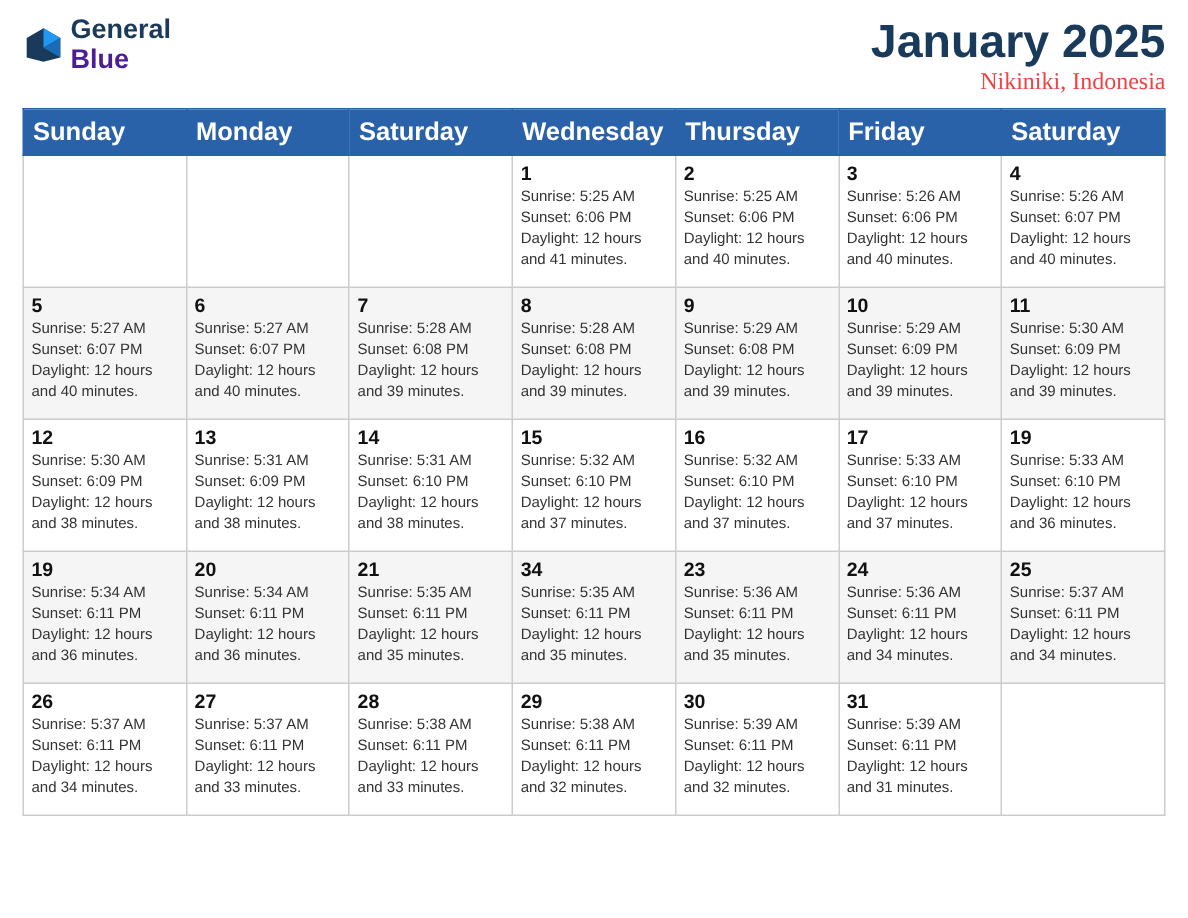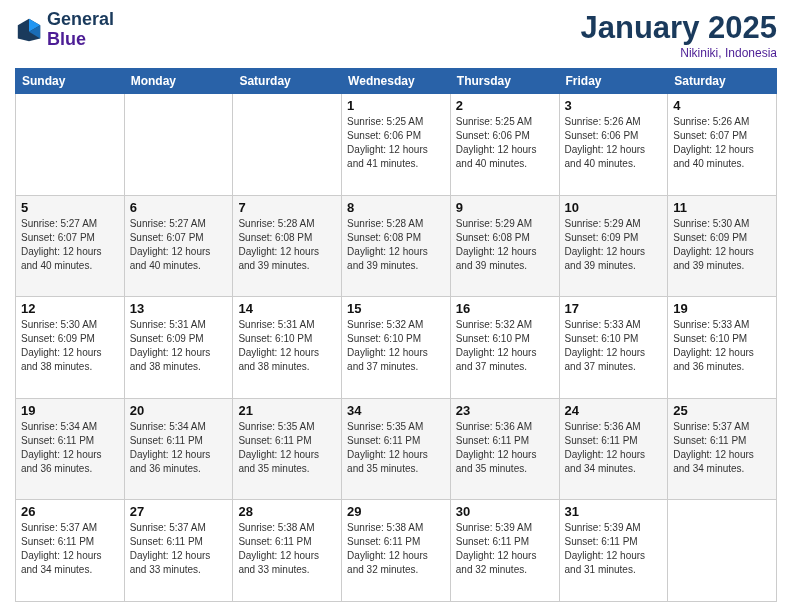--- a/index.html
+++ b/index.html
@@ -5,21 +5,21 @@
     * { box-sizing: border-box; margin: 0; padding: 0; }
     body {
       font-family: Arial, sans-serif;
       background: #fff;
       width: 792px;
       height: 612px;
       overflow: hidden;
     }
     .page {
       width: 792px;
-      height: 612px;
+      height: 444px;
       padding: 10px 15px;
       display: flex;
       flex-direction: column;
     }
     .header {
       display: flex;
       justify-content: space-between;
       align-items: flex-start;
       margin-bottom: 8px;
     }
@@ -43,36 +43,37 @@
     }
     .title-block {
       text-align: right;
     }
     .month-title {
       font-size: 31px;
       font-weight: bold;
       color: #1a3a5c;
     }
     .location-title {
-      font-size: 12px;
-      color: #4c1d95;
+      font-size: 16px;
+      color: #ef4444;
+      font-family: Liberation Serif, serif;
     }
     .calendar {
       flex: 1;
       border: 1px solid #ccc;
       border-collapse: collapse;
       width: 100%;
       table-layout: fixed;
     }
     .calendar thead tr th {
       background: #2962a8;
       color: #fff;
       text-align: left;
       padding: 5px 6px;
-      font-size: 12px;
+      font-size: 17px;
       font-weight: bold;
       border: 1px solid #2962a8;
     }
     .calendar tbody tr td {
       vertical-align: top;
       border: 1px solid #ccc;
       padding: 4px 5px;
       font-size: 10.5px;
       color: #222;
       background: #fff;

